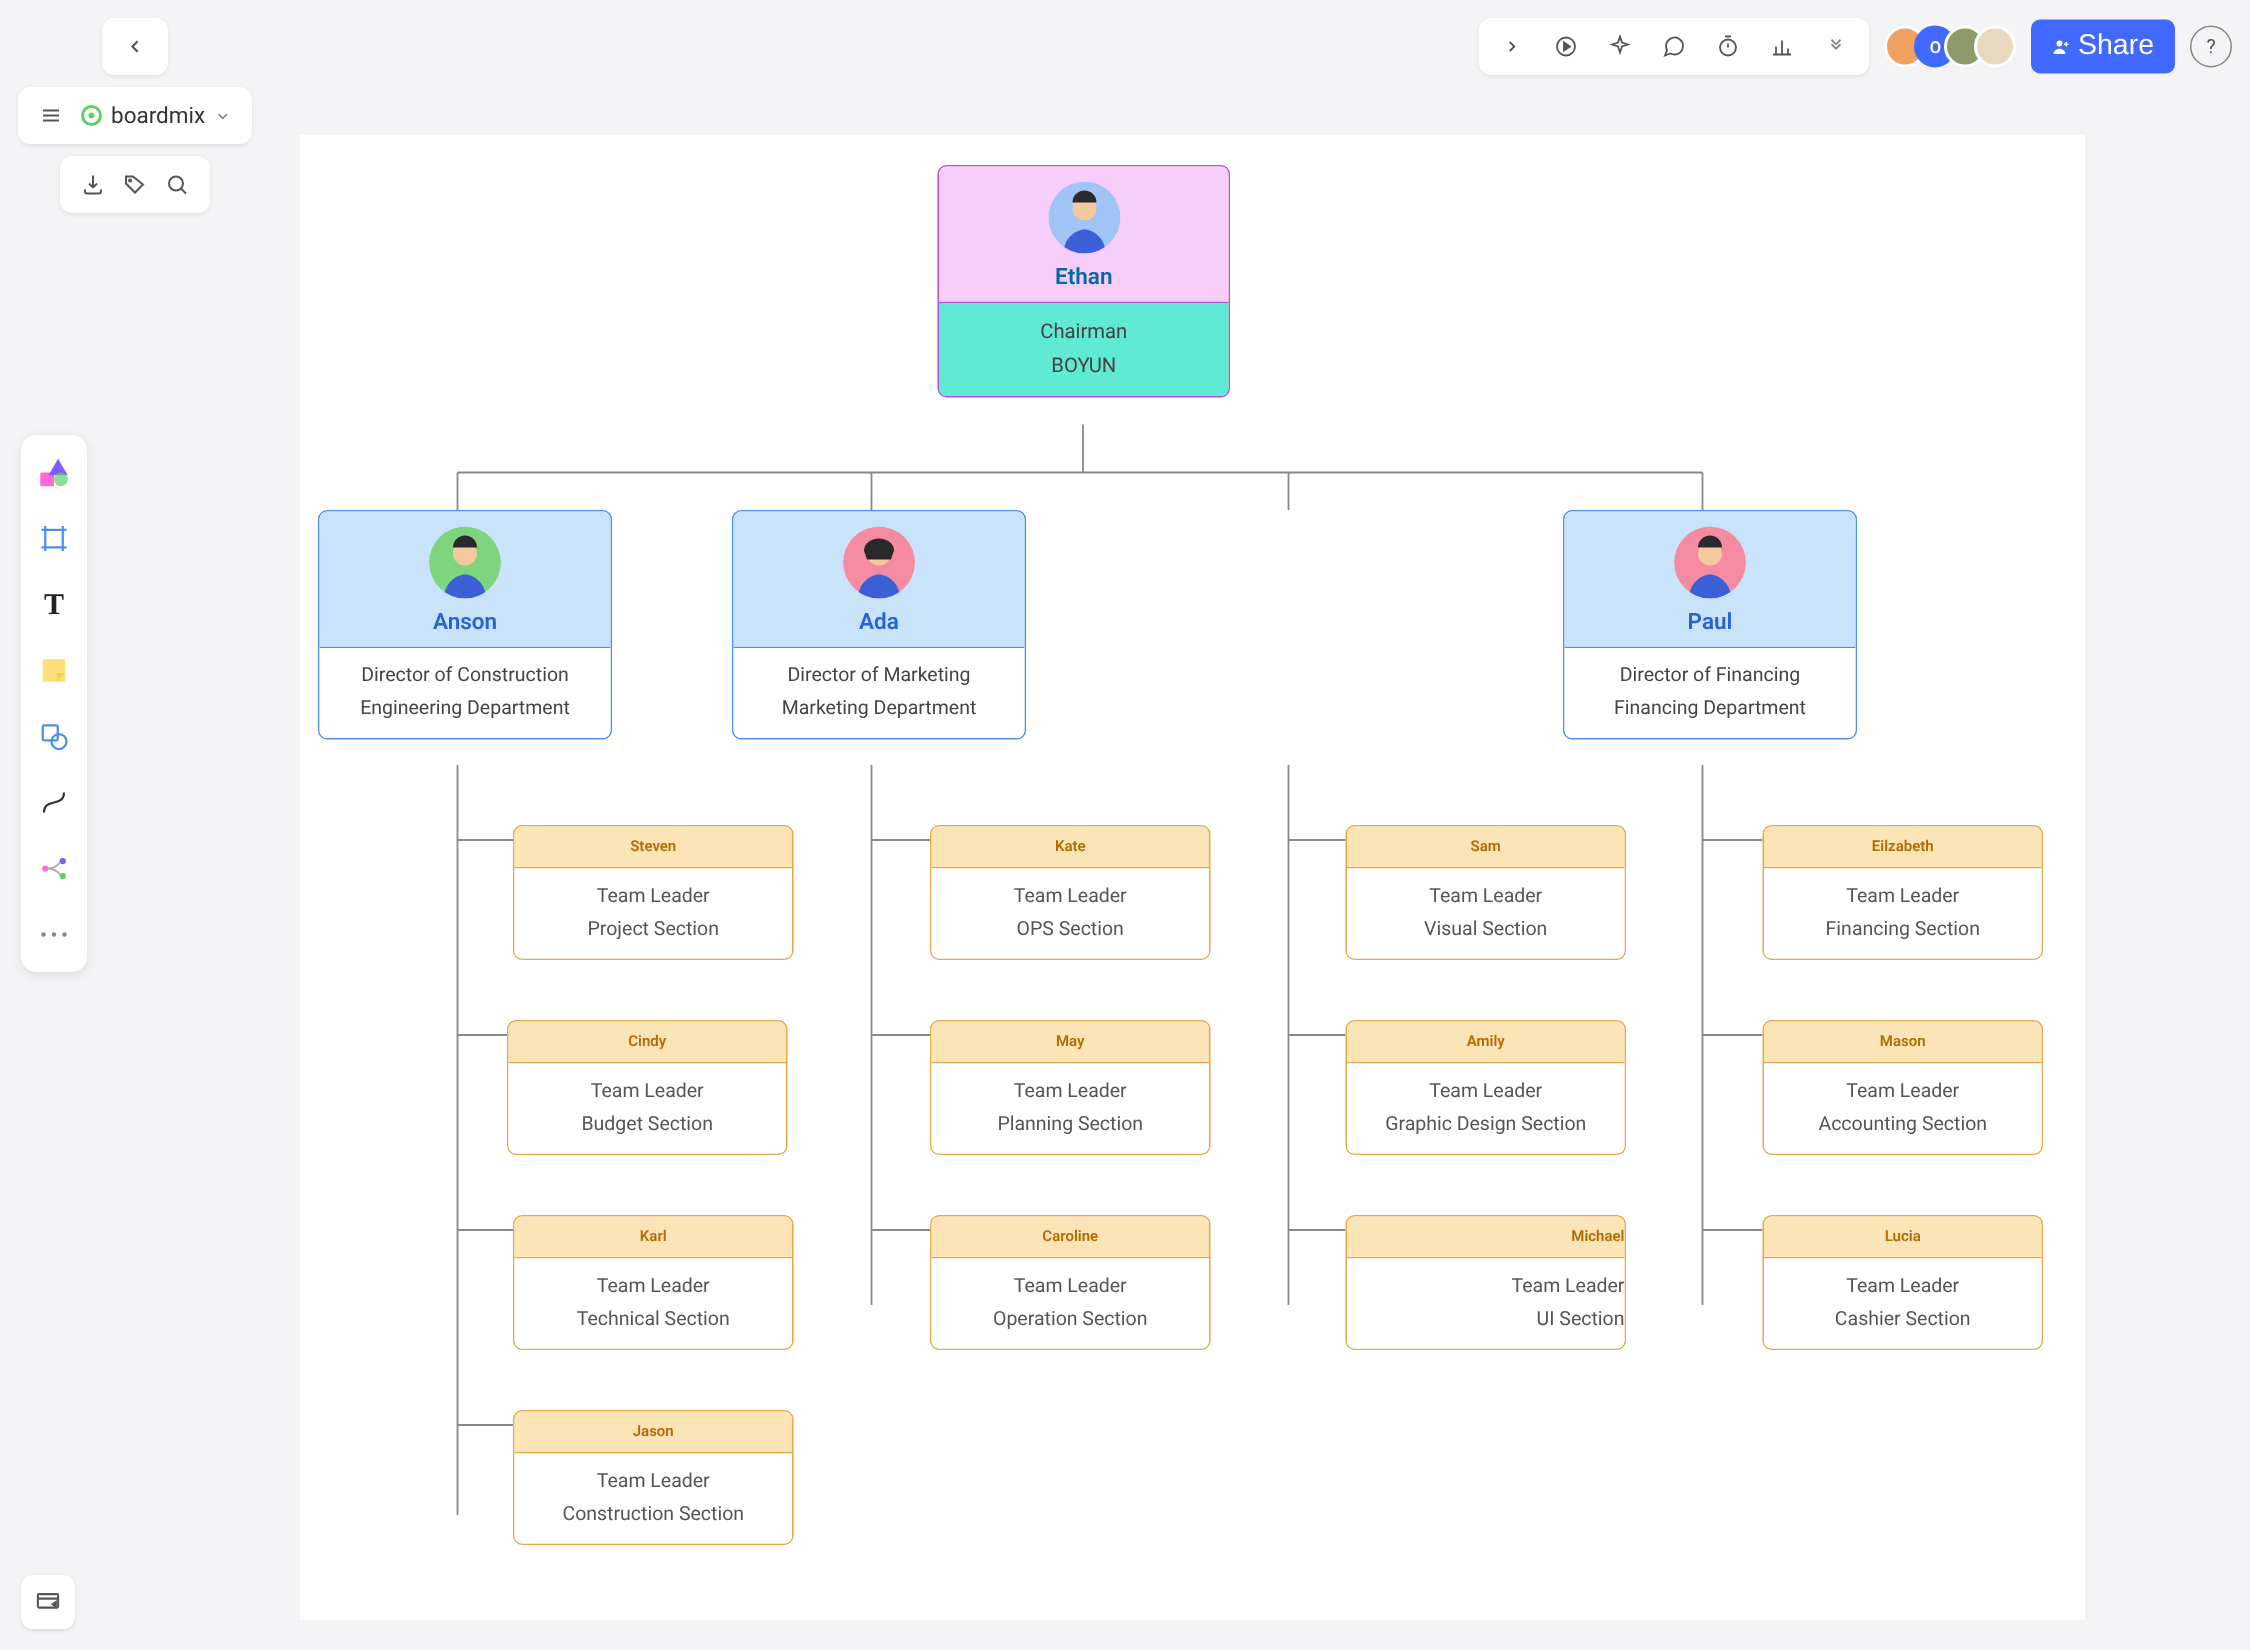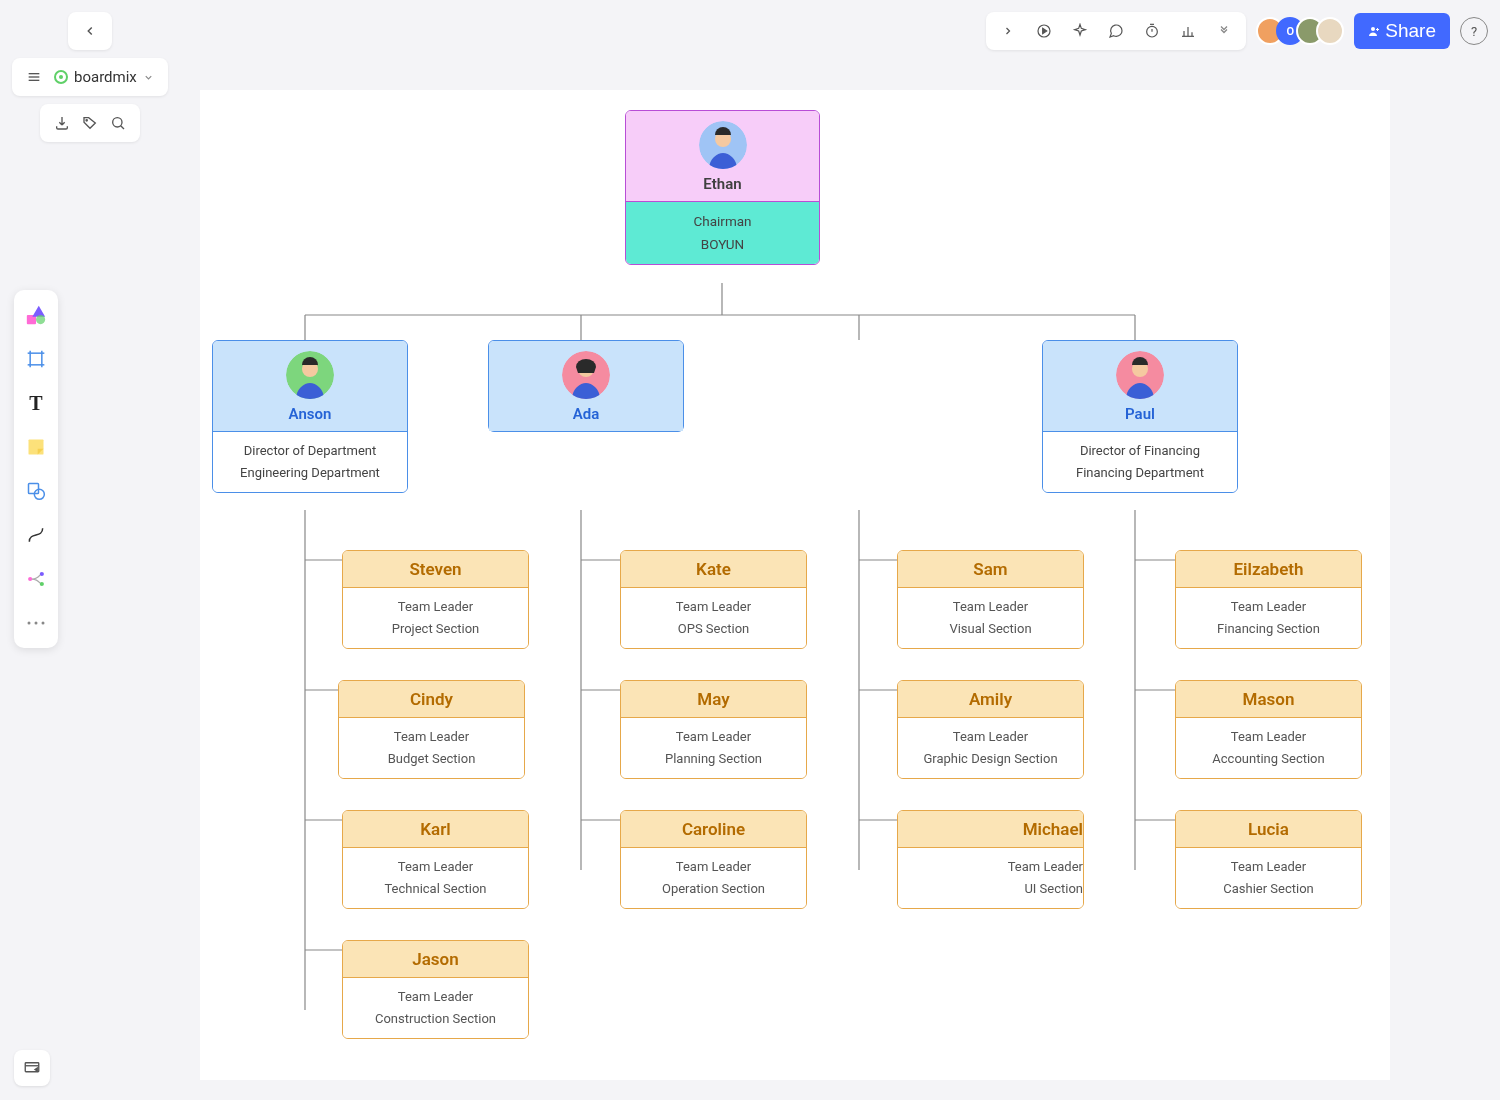--- a/index.html
+++ b/index.html
@@ -30,31 +30,31 @@
 .canvas { position: absolute; left: 200px; top: 90px; width: 1190px; height: 990px; background: #fff; }
 
 
 .node { position: absolute; border-radius: 6px; text-align: center; }
 .node-head { padding: 10px 0 8px 0; }
 .node-name { font-weight: 600; font-size: 15px; }
 .node-body { border-top: 1px solid; padding: 8px 0; font-size: 13.5px; line-height: 1.7; }
 
 .ceo { border: 1.5px solid #b84dd6; width: 195px; }
 .ceo .node-head { background: #f7cdf9; border-radius: 5px 5px 0 0; }
-.ceo .node-name { color: #404040; }
+.ceo .node-name { color: #0369a1; }
 .ceo .node-body { border-color: #b84dd6; color: #444; background:#5eead4; border-radius:0 0 5px 5px; }
 
 .dir { border: 1.5px solid #4b8fe8; width: 196px; }
 .dir .node-head { background: #c9e3fb; border-radius: 5px 5px 0 0; }
 .dir .node-name { color: #2563d6; }
 .dir .node-body { border-color: #4b8fe8; color: #444; background:#fff; border-radius:0 0 5px 5px; font-size:13px; }
 
 .team { border: 1.5px solid #e6a84a; width: 187px; }
 .team .node-head { background: #fbe4b6; border-radius: 5px 5px 0 0; padding: 8px 0; }
-.team .node-name { color: #b36b00; font-size:17px; }
+.team .node-name { color: #b36b00; font-size:10px; }
 .team .node-body { border-color: #e6a84a; color: #555; background:#fff; border-radius:0 0 5px 5px; font-size:13px; }
 
 .avatar-lg { width: 48px; height: 48px; border-radius: 50%; margin: 0 auto 6px auto; display: block; }
 
 
 .connectors { position: absolute; left: 0; top: 0; width: 100%; height: 100%; pointer-events: none; }
 .connectors line { stroke: #888; stroke-width: 1.2; }
 </style>
 </head>
 <body>
@@ -282,35 +282,39 @@
     <div class="node-head">
       <svg class="avatar-lg" viewBox="0 0 48 48">
           <circle cx="24" cy="24" r="24" fill="#7dd67d"></circle>
           <circle cx="24" cy="18" r="8" fill="#f5c9a0"></circle>
           <path d="M10 48c0-10 8-16 14-16s14 6 14 16" fill="#3b5fd6"></path>
           <path d="M16 14 a8 8 0 0 1 16 0" fill="#2a2a2a"></path>
         </svg>
       <div class="node-name">Anson</div>
     </div>
     <div class="node-body">
-      <div>Director of Department</div>
+      <div>Director of Construction</div>
       <div>Engineering Department</div>
     </div>
   </div>
 
   <div class="node dir" style="left:288px; top:250px;">
     <div class="node-head">
       <svg class="avatar-lg" viewBox="0 0 48 48">
           <circle cx="24" cy="24" r="24" fill="#f58ba0"></circle>
           <circle cx="24" cy="18" r="8" fill="#f5c9a0"></circle>
           <path d="M10 48c0-10 8-16 14-16s14 6 14 16" fill="#3b5fd6"></path>
           <path d="M14 16 a10 8 0 0 1 20 0 l-2 6 h-16 z" fill="#2a2a2a"></path>
         </svg>
       <div class="node-name">Ada</div>
     </div>
+    <div class="node-body">
+      <div>Director of Marketing</div>
+      <div>Marketing Department</div>
+    </div>
   </div>
 
 
   <div class="node dir" style="left:842px; top:250px;">
     <div class="node-head">
       <svg class="avatar-lg" viewBox="0 0 48 48">
           <circle cx="24" cy="24" r="24" fill="#f58ba0"></circle>
           <circle cx="24" cy="18" r="8" fill="#f5c9a0"></circle>
           <path d="M10 48c0-10 8-16 14-16s14 6 14 16" fill="#3b5fd6"></path>
           <path d="M16 14 a8 8 0 0 1 16 0" fill="#2a2a2a"></path>

